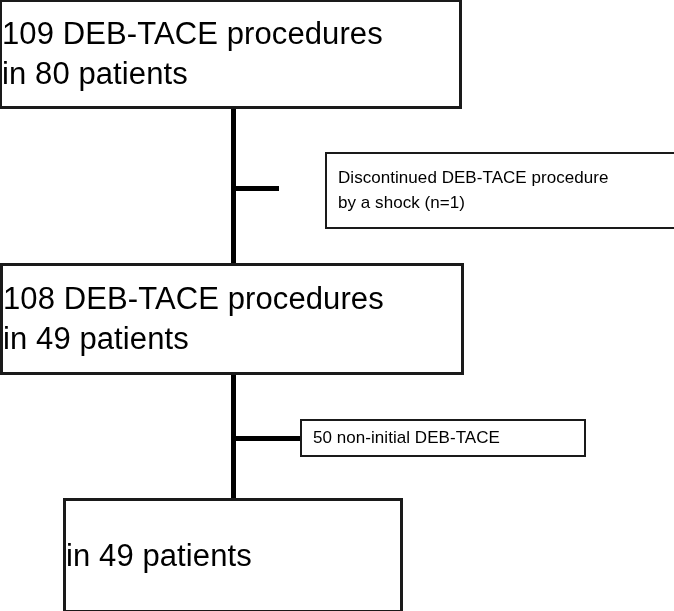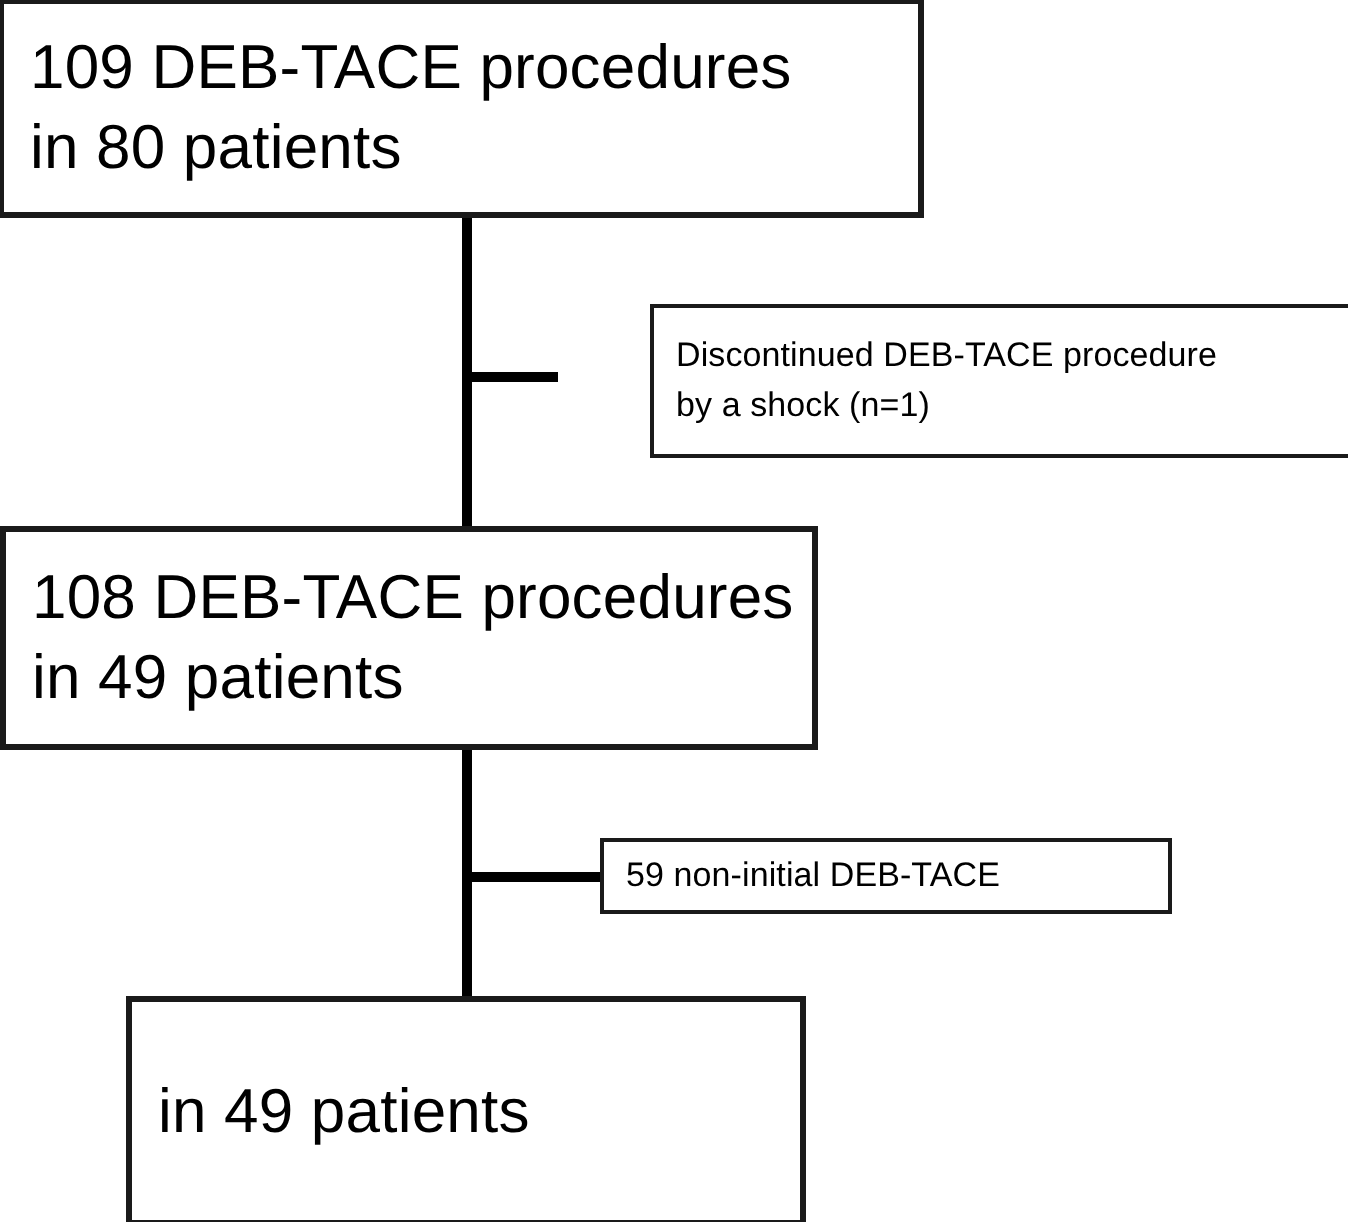--- a/index.html
+++ b/index.html
@@ -31,21 +31,20 @@
     border-width: 3px;
   }
   .node .line {
     display: block;
     color: #000000;
     white-space: pre;
   }
   .node.primary .line {
     font-size: 31px;
     line-height: 1.28;
-    padding-left: 13px;
     letter-spacing: 0.1px;
   }
   .node.aside .line {
     font-size: 17px;
     line-height: 1.45;
     padding-left: 11px;
     letter-spacing: 0.05px;
   }
 
   
@@ -54,21 +53,21 @@
     width: 462px; height: 109px;
     border-left-width: 2px;
     border-top-width: 2px;
   }
   #node-exclusion-shock {
     left: 277px; top: 152px;
     width: 394px; height: 77px; margin-left: 48px;
   }
   #node-cohort-after-exclusion {
     left: 0px;  top: 263px;
-    width: 409px; height: 112px;
+    width: 464px; height: 112px;
   }
   #node-exclusion-noninitial {
     left: 300px; top: 419px;
     width: 286px; height: 38px;
     justify-content: center;
   }
   #node-cohort-final {
     left: 63px; top: 498px;
     width: 340px; height: 115px;
   }
@@ -106,20 +105,20 @@
     <span class="line">Discontinued DEB-TACE procedure</span>
     <span class="line">by a shock (n=1)</span>
   </div>
 
   <div class="node primary" id="node-cohort-after-exclusion">
     <span class="line">108 DEB-TACE procedures</span>
     <span class="line">in 49 patients</span>
   </div>
 
   <div class="node aside" id="node-exclusion-noninitial">
-    <span class="line">59 non-initial DEB-TACE</span>
+    <span class="line">50 non-initial DEB-TACE</span>
   </div>
 
   <div class="node primary" id="node-cohort-final">
     <span class="line">in 49 patients</span>
   </div>
 
 </div>
 
 </body></html>

